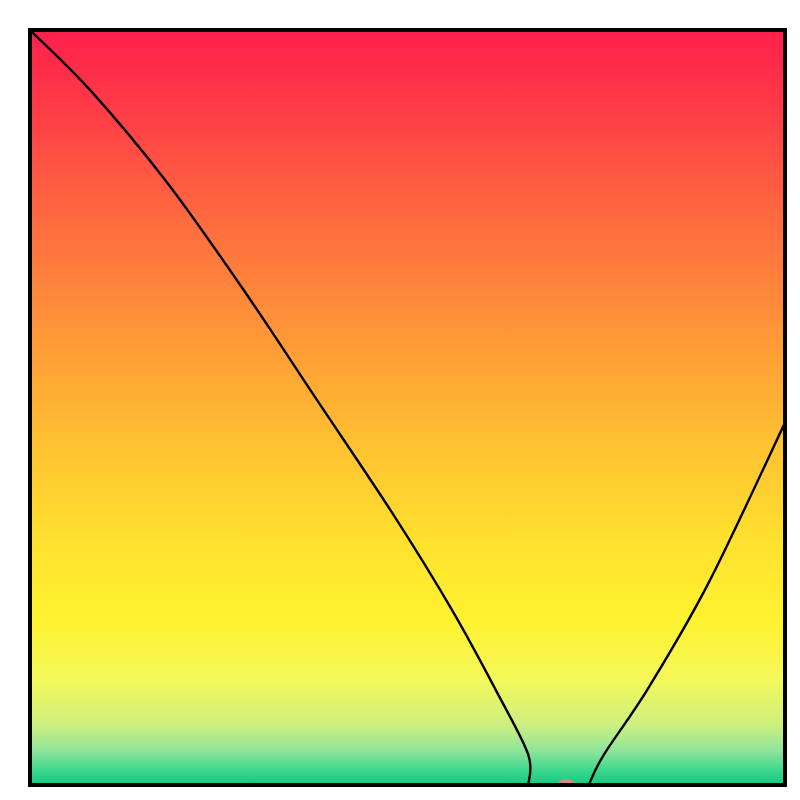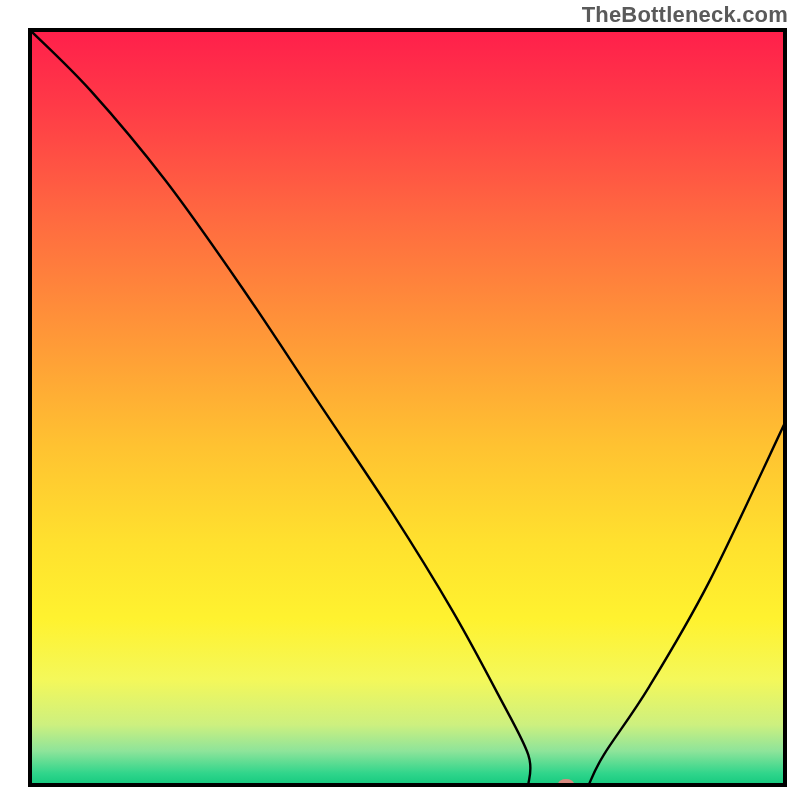--- a/index.html
+++ b/index.html
@@ -27,21 +27,20 @@
   svg {
     position: absolute;
     top: 0;
     left: 0;
   }
 </style>
 </head>
 <body>
 <div class="outer">
 
-<div class="attribution">TheBottleneck.com</div>
 
 <svg id="chart-svg" width="800" height="800" viewBox="0 0 800 800">
   <defs>
     <linearGradient id="bg-grad" x1="0" y1="0" x2="0" y2="1">
           <stop offset="0%" stop-color="#ff1f4b"></stop>
           <stop offset="10%" stop-color="#ff3a47"></stop>
           <stop offset="25%" stop-color="#ff6a40"></stop>
           <stop offset="40%" stop-color="#ff9638"></stop>
           <stop offset="55.00000000000001%" stop-color="#ffc231"></stop>
           <stop offset="68%" stop-color="#ffe12e"></stop>

